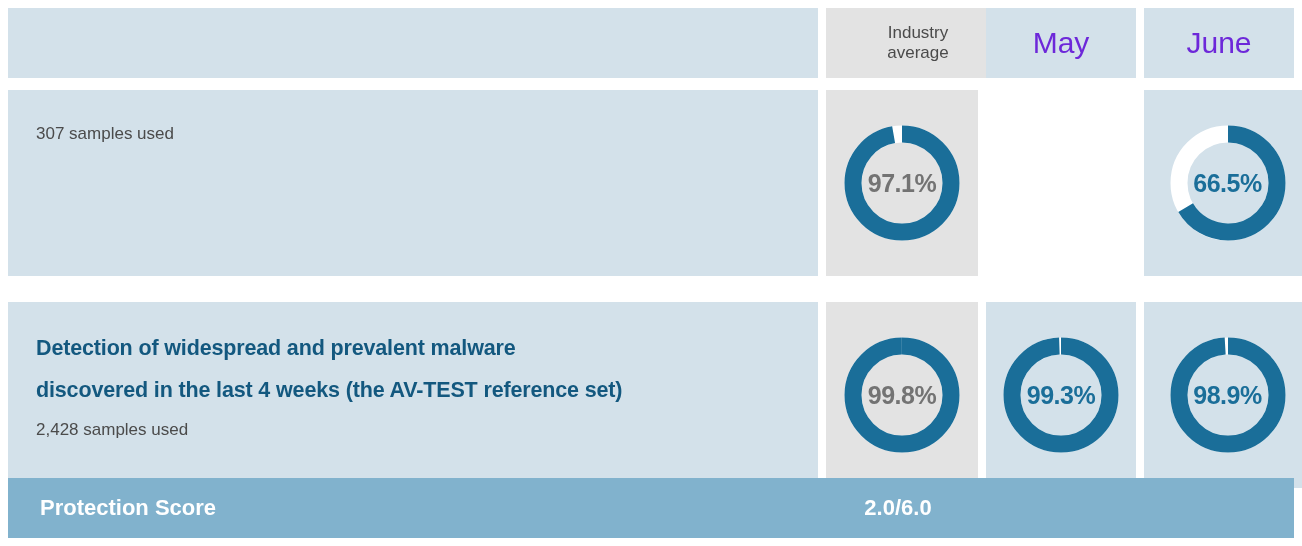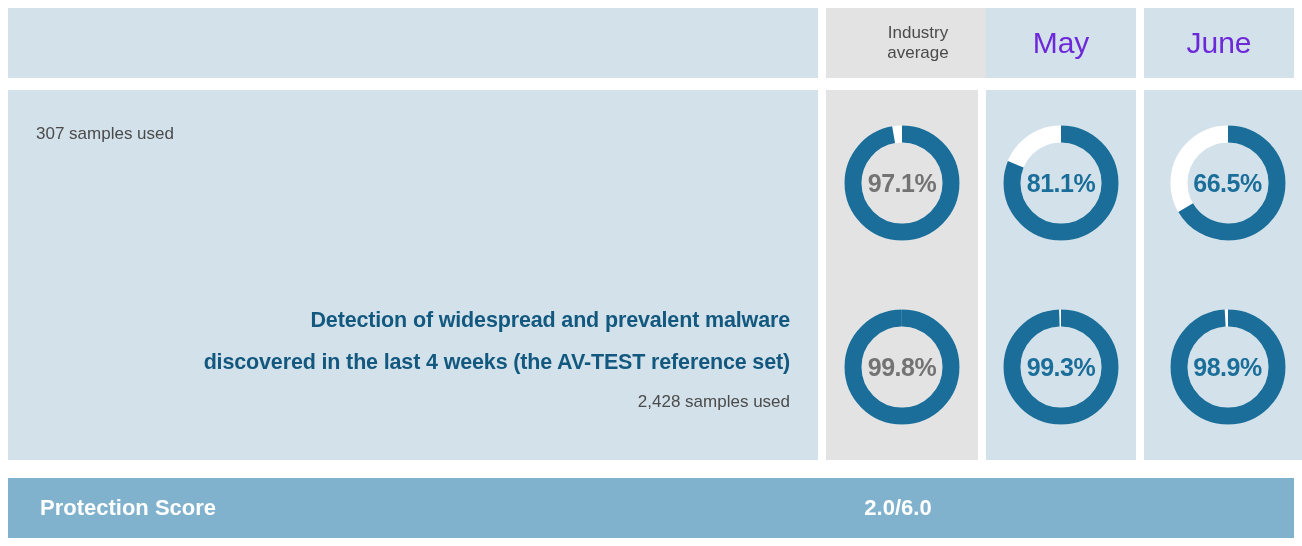--- a/index.html
+++ b/index.html
@@ -64,21 +64,21 @@
   }
 
   
   .data-row {
     position: absolute;
     left: 0;
     width: 1302px;
     height: 186px;
   }
   .data-row.r1 { top: 90px; }
-  .data-row.r2 { top: 274px; text-align: right; }
+  .data-row.r2 { top: 302px; }
 
   .desc-cell {
     position: absolute;
     left: 8px;  top: 0;
     width: 810px; height: 186px;
     padding: 26px 28px 0 28px;
     box-sizing: border-box;
   }
   .desc-title {
     font-size: 21.5px;
@@ -199,29 +199,20 @@
     <div class="chart-cell c1 cell-gray">
       <div class="donut">
         <svg viewBox="0 0 124 124">
           <circle class="donut-track" cx="62" cy="62" r="49" fill="none" stroke="#ffffff" stroke-width="17"></circle>
           <circle class="donut-arc" cx="62" cy="62" r="49" fill="none" stroke="#1a6e99" stroke-width="17" stroke-dasharray="298.9476737302975 8.928406321502223" stroke-dashoffset="0"></circle>
         </svg>
         <div class="donut-label gray">97.1%</div>
       </div>
     </div>
 
-    <div class="chart-cell c2 cell-blue">
-      <div class="donut">
-        <svg viewBox="0 0 124 124">
-          <circle class="donut-track" cx="62" cy="62" r="49" fill="none" stroke="#ffffff" stroke-width="17"></circle>
-          <circle class="donut-arc" cx="62" cy="62" r="49" fill="none" stroke="#1a6e99" stroke-width="17" stroke-dasharray="249.68750092200955 58.188579129790156" stroke-dashoffset="0"></circle>
-        </svg>
-        <div class="donut-label blue">81.1%</div>
-      </div>
-    </div>
 
     <div class="chart-cell c3 cell-blue">
       <div class="donut">
         <svg viewBox="0 0 124 124">
           <circle class="donut-track" cx="62" cy="62" r="49" fill="none" stroke="#ffffff" stroke-width="17"></circle>
           <circle class="donut-arc" cx="62" cy="62" r="49" fill="none" stroke="#1a6e99" stroke-width="17" stroke-dasharray="204.73759323444682 103.13848681735288" stroke-dashoffset="0"></circle>
         </svg>
         <div class="donut-label blue">66.5%</div>
       </div>
     </div>

